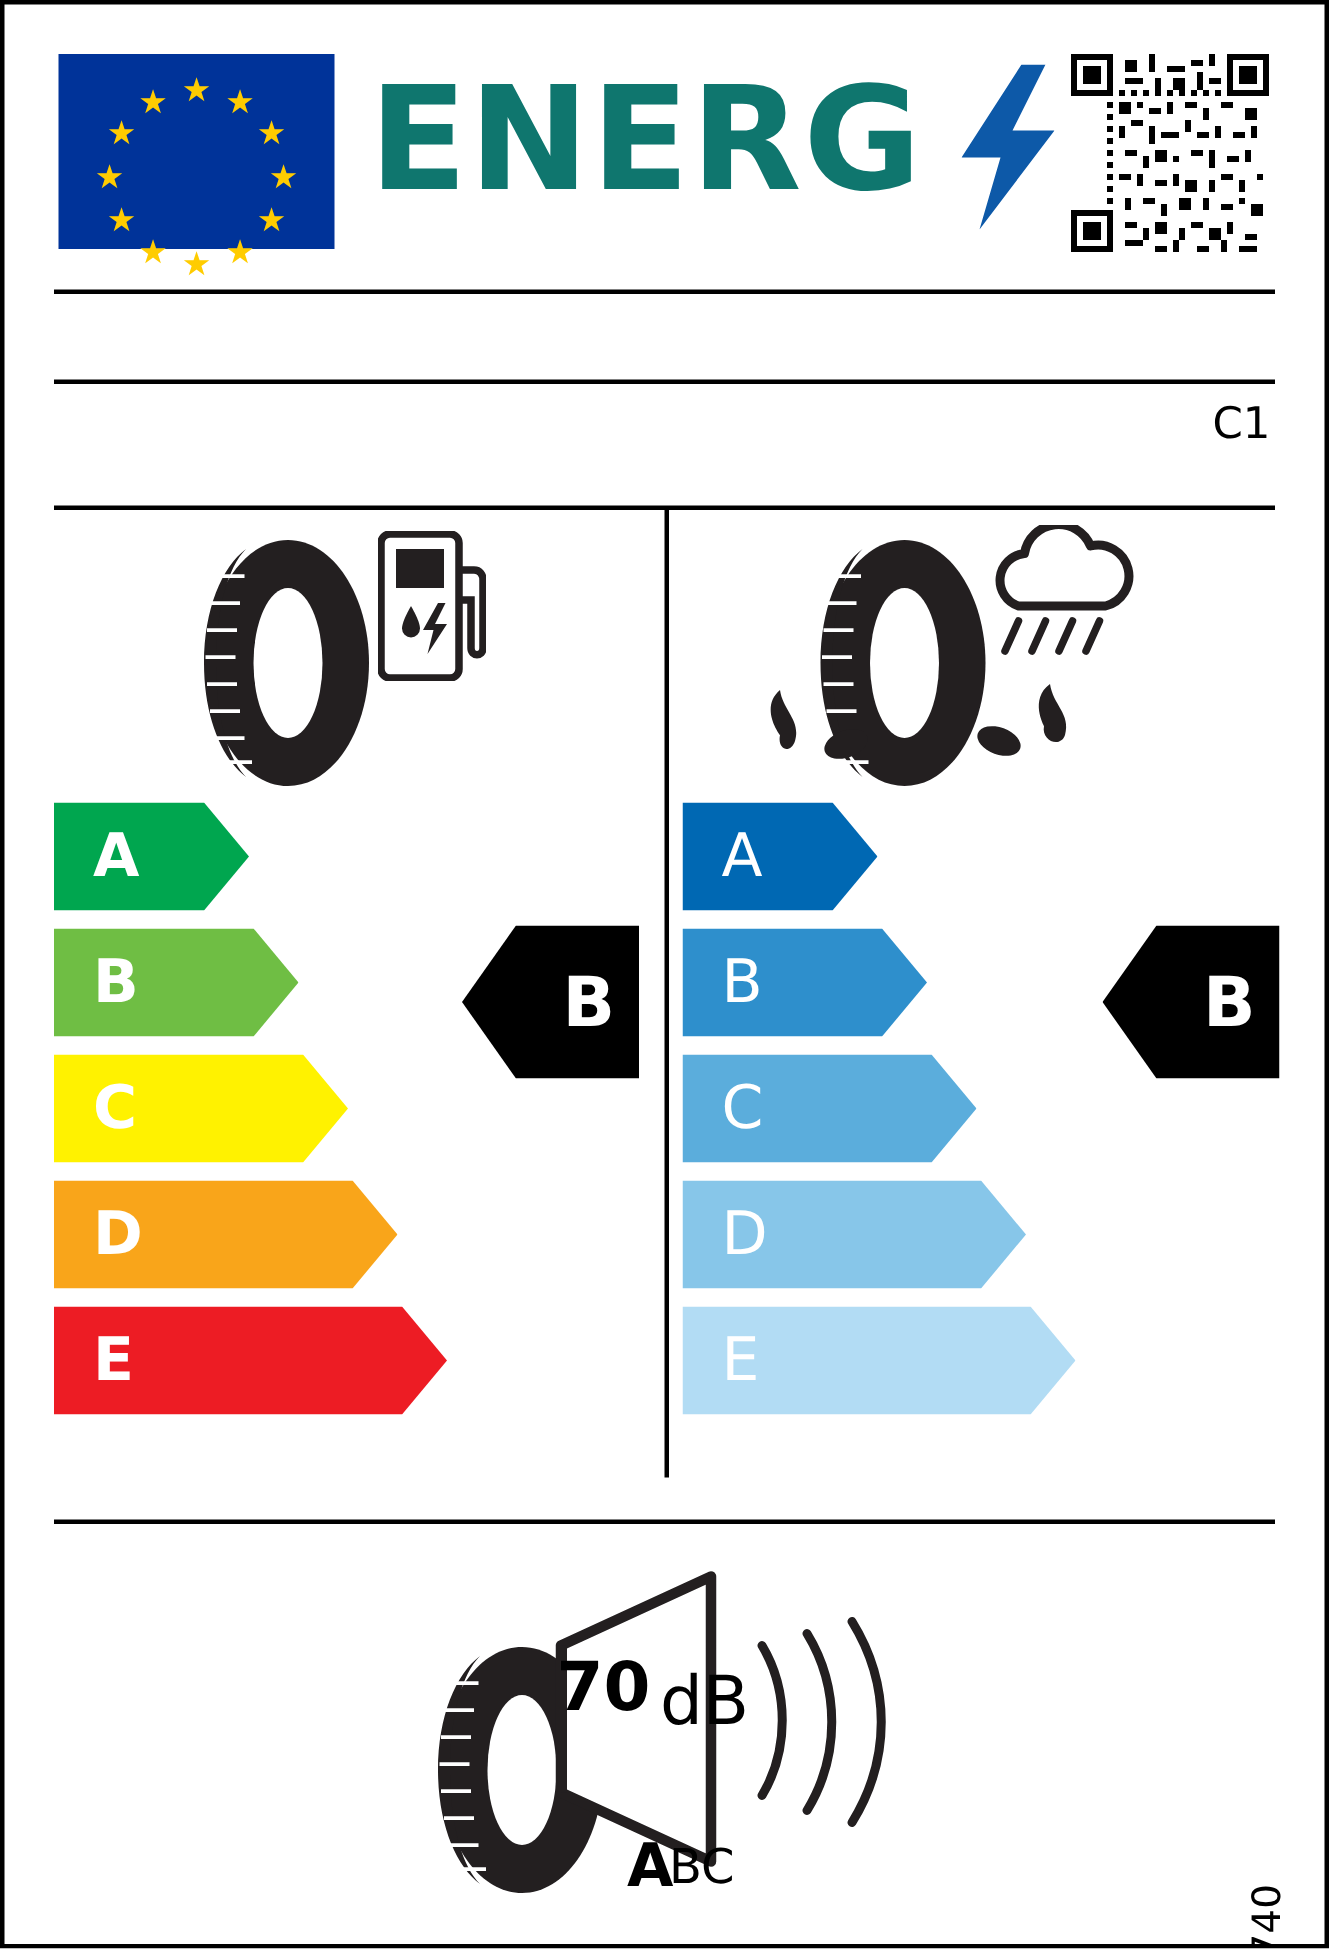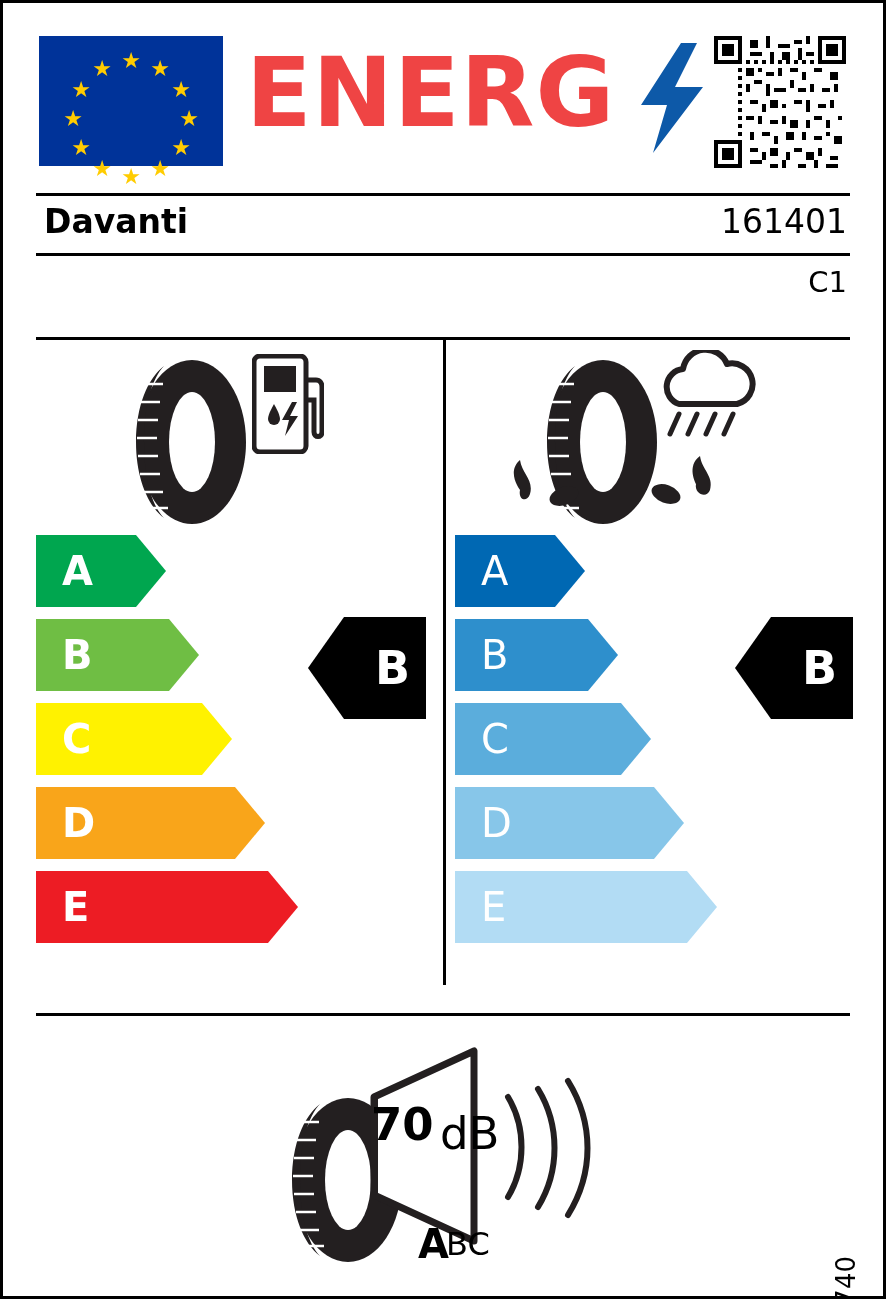--- a/index.html
+++ b/index.html
@@ -45,21 +45,21 @@
     text-align: center;
   }
   .energ-word {
     position: absolute;
     left: 243px;
     top: 42px;
     font-size: 96px;
     line-height: 96px;
     font-weight: bold;
     letter-spacing: 1px;
-    color: #ef4444;
+    color: #0f766e;
     font-family: "DejaVu Sans", "Liberation Sans", sans-serif;
   }
   .bolt {
     position: absolute;
     left: 638px;
     top: 40px;
     width: 62px;
     height: 110px;
   }
   .qr {
@@ -371,24 +371,20 @@
           <rect x="17" y="31" width="1" height="2"></rect>
             <rect x="21" y="32" width="2" height="1"></rect>
           <rect x="25" y="31" width="1" height="2"></rect>
             <rect x="28" y="32" width="3" height="1"></rect>
         </g>
       </svg>
     </div>
   </div>
 
   <div class="rule" style="top:190px;"></div>
-  <div class="brand-row">
-    <div class="brand-name">Davanti</div>
-    <div class="brand-code">161401</div>
-  </div>
   <div class="rule" style="top:250px;"></div>
 
   <div class="spec-row">
     <div class="spec-class">C1</div>
   </div>
   <div class="rule" style="top:334px;"></div>
 
   <div class="divider-v"></div>
 
   <div class="panel panel-left">

